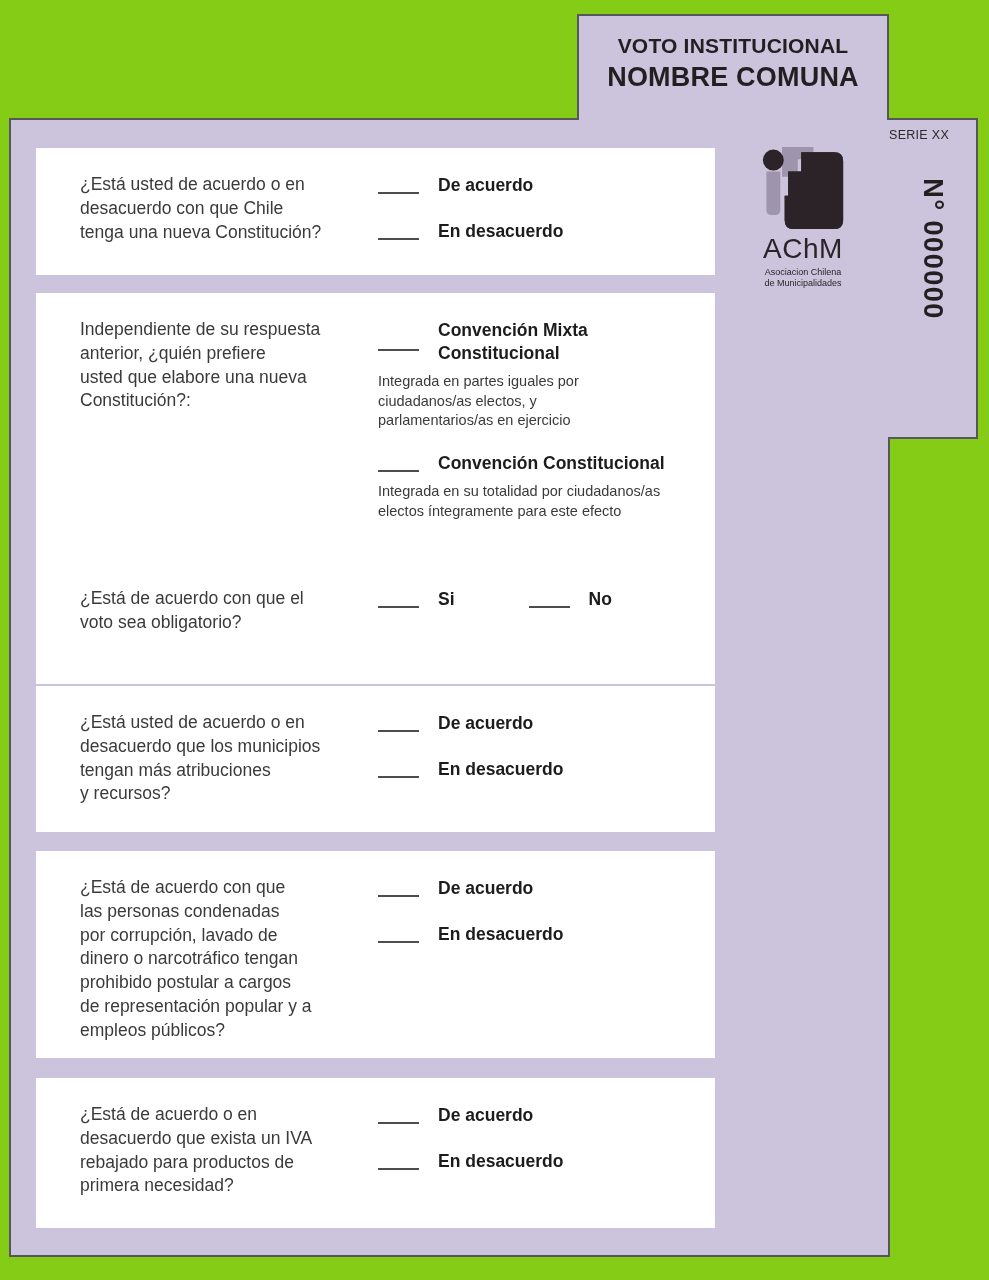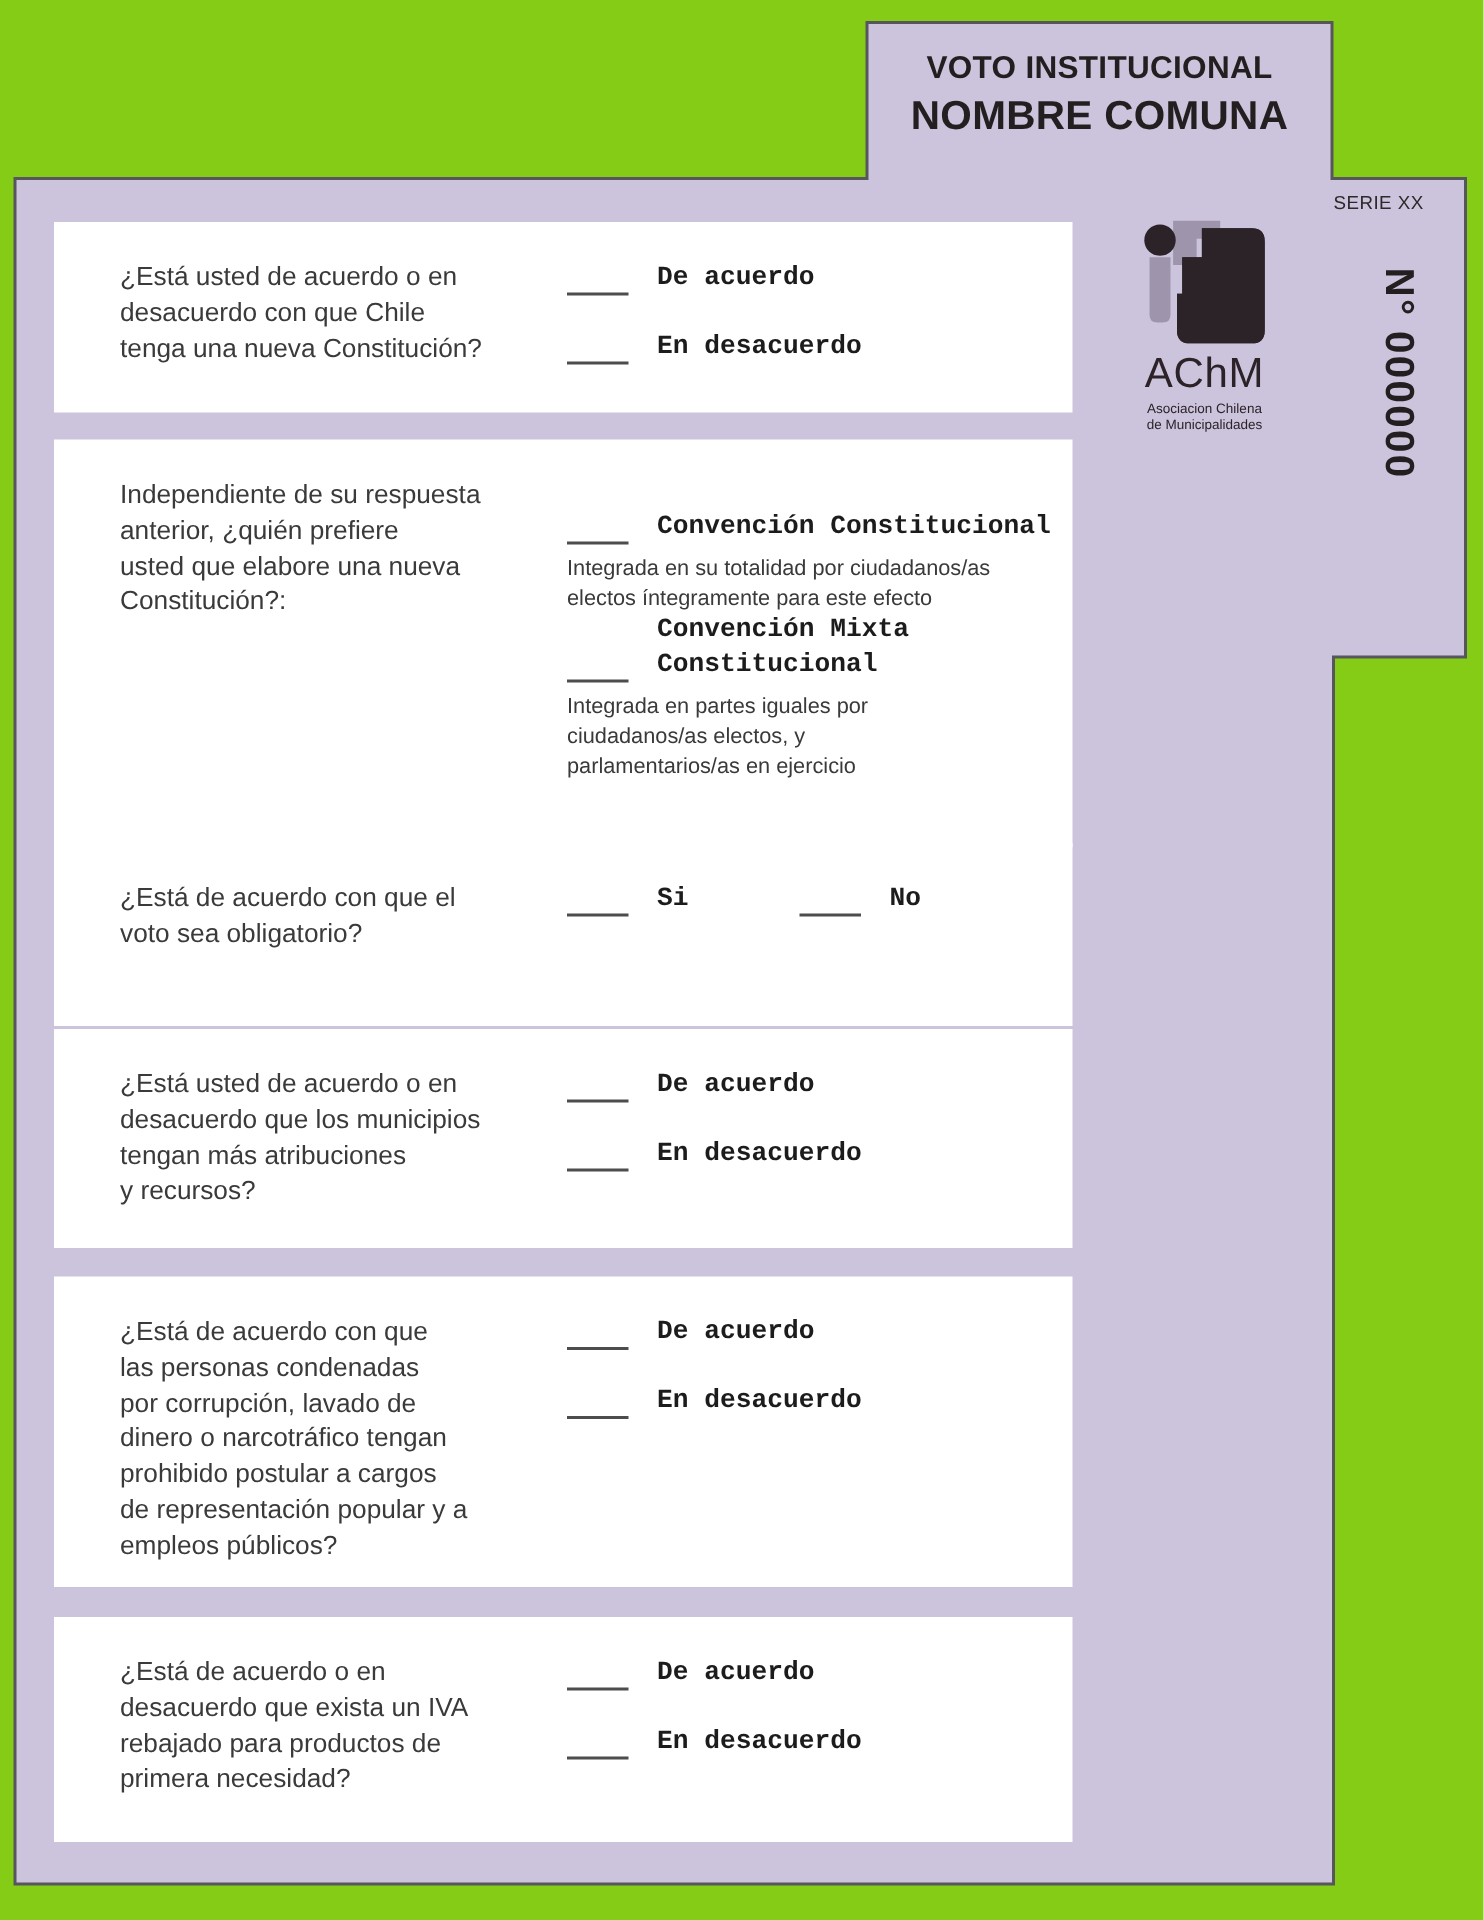--- a/index.html
+++ b/index.html
@@ -39,21 +39,21 @@
   .q1{top:148px;height:127px;}
   .q2{top:293px;height:272px;}
   .q3{top:562px;height:122px;}
   .q4{top:686px;height:146px;}
   .q5{top:851px;height:207px;}
   .q6{top:1078px;height:150px;}
 
   .question{position:absolute;left:44px;top:25px;width:295px;font-size:17.5px;line-height:1.36;
     color:var(--question-text);white-space:pre-line;}
   .opts{position:absolute;left:342px;top:26px;width:330px;display:flex;flex-direction:column;gap:23px;}
-  .opt-row{display:flex;align-items:flex-end;font-family:Liberation Mono, monospace;}
+  .opt-row{display:flex;align-items:center;}
   .dash{width:41px;height:15px;border-bottom:2px solid var(--line);margin-right:19px;flex:none;}
   .opt-label{font-weight:bold;font-size:17.5px;color:var(--label-text);line-height:1.32;white-space:pre-line;}
   .desc{font-size:14.5px;color:var(--question-text);line-height:1.35;margin-top:7px;white-space:pre-line;}
   .q2 .opts{gap:0;}
   .q2 .opt-group2{margin-top:21px;}
   .q3 .opts{flex-direction:row;gap:12px;}
   .q3 .opt-group2{margin-left:62px;}
 </style>
 </head>
 <body>
@@ -105,38 +105,38 @@
       </div>
     </div>
   </div>
 
   <div class="qbox q2">
     <div class="question">Independiente de su respuesta
 anterior, ¿quién prefiere
 usted que elabore una nueva
 Constitución?:</div>
     <div class="opts">
-      <div class="opt-group opt-group2">
-        <div class="opt-row">
-          <span class="dash"></span>
-          <span class="opt-label">Convención Constitucional</span>
-        </div>
-        <div class="desc">Integrada en su totalidad por ciudadanos/as
-electos íntegramente para este efecto</div>
-      </div>
       <div class="opt-group">
         <div class="opt-row">
           <span class="dash"></span>
           <span class="opt-label">Convención Mixta
 Constitucional</span>
         </div>
         <div class="desc">Integrada en partes iguales por
 ciudadanos/as electos, y
 parlamentarios/as en ejercicio</div>
       </div>
+      <div class="opt-group opt-group2">
+        <div class="opt-row">
+          <span class="dash"></span>
+          <span class="opt-label">Convención Constitucional</span>
+        </div>
+        <div class="desc">Integrada en su totalidad por ciudadanos/as
+electos íntegramente para este efecto</div>
+      </div>
     </div>
   </div>
 
   <div class="qbox q3">
     <div class="question">¿Está de acuerdo con que el
 voto sea obligatorio?</div>
     <div class="opts">
       <div class="opt-row">
         <span class="dash"></span>
         <span class="opt-label">Si</span>

